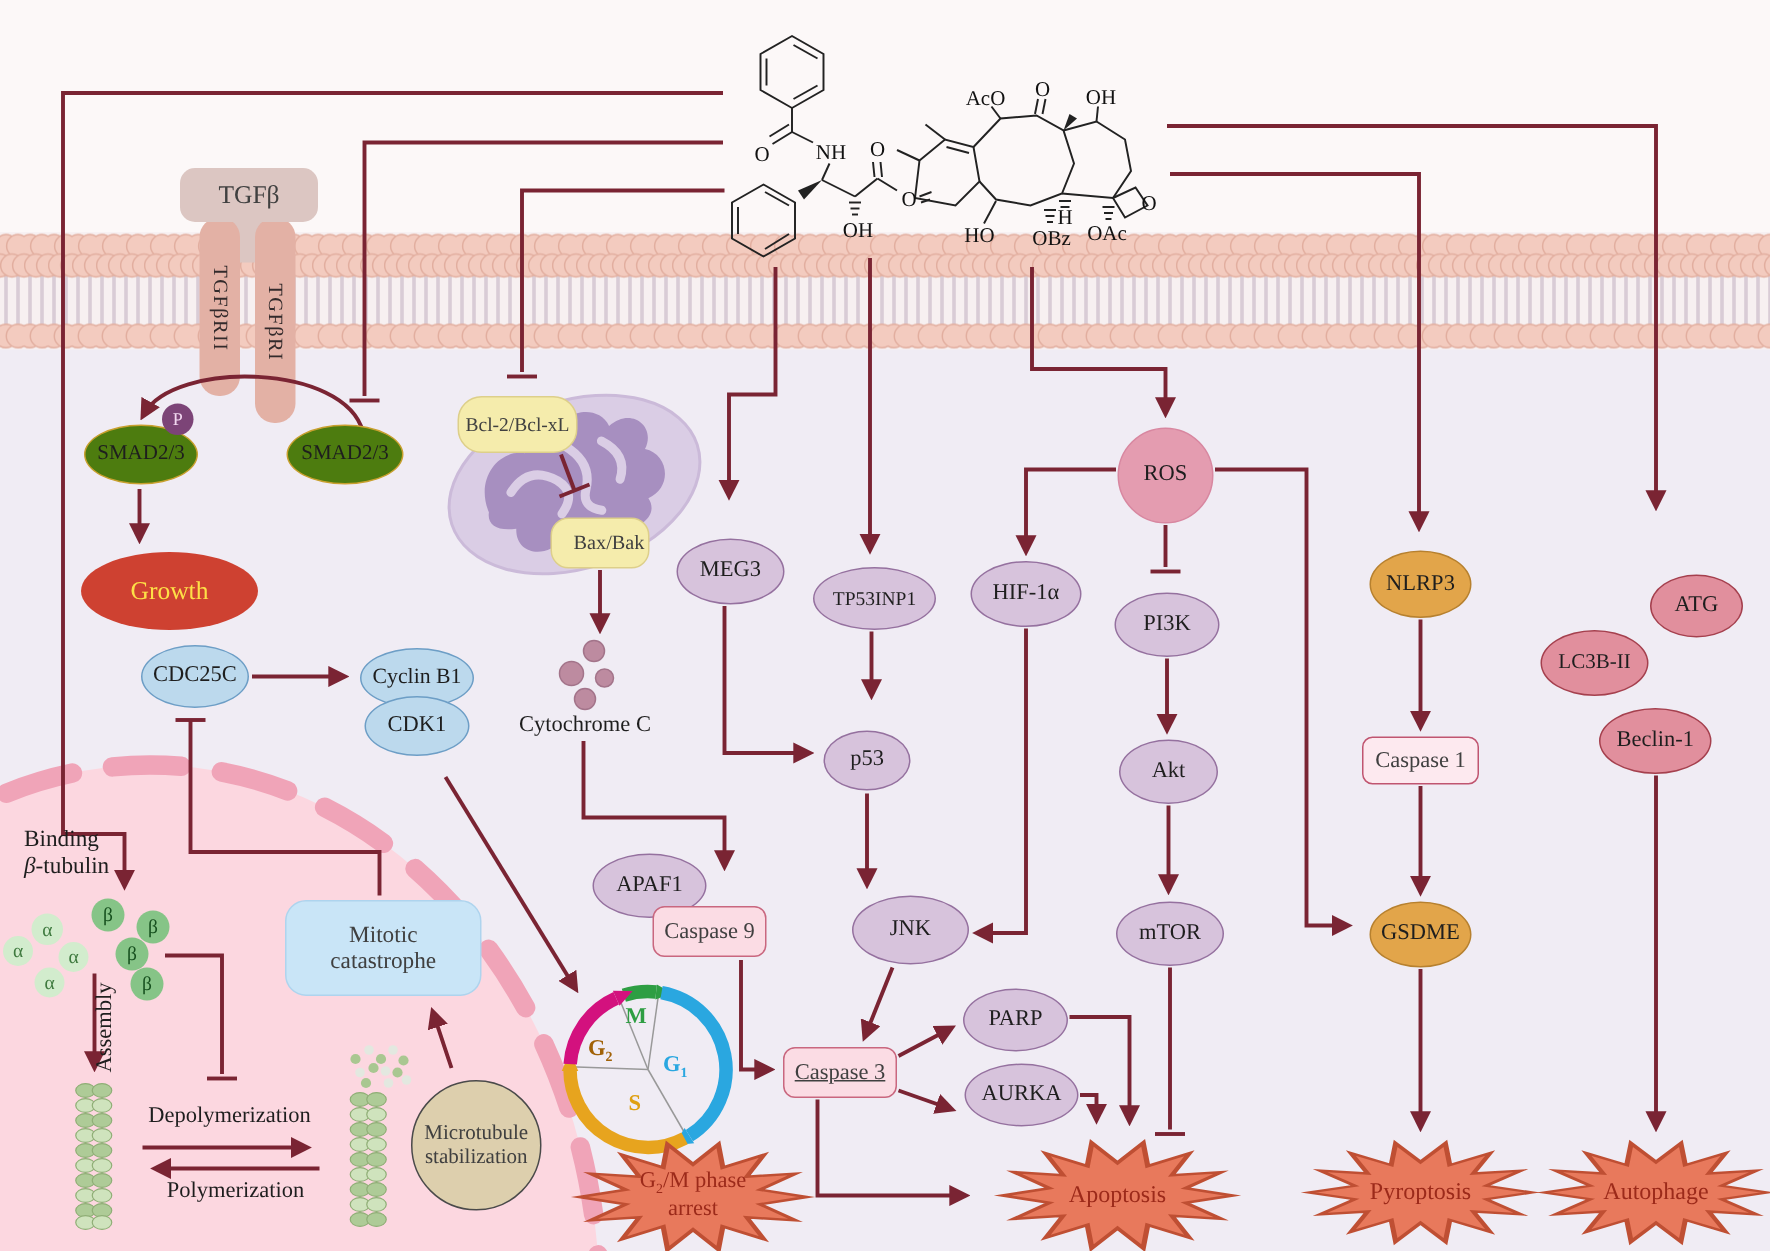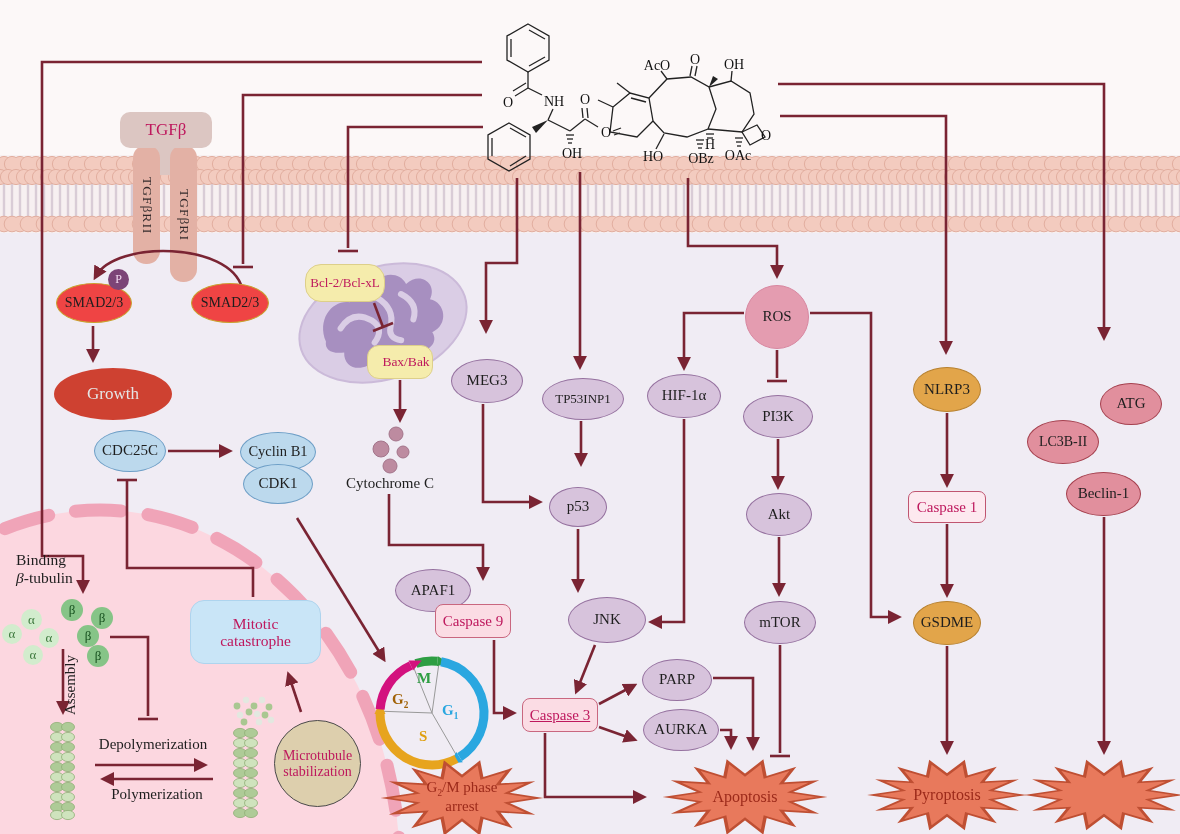--- a/index.html
+++ b/index.html
@@ -4,25 +4,25 @@
 <style>
   html,body{margin:0;padding:0;background:#e8e4ea;}
   #stage{position:relative;width:1180px;height:834px;overflow:hidden;
          background:#f0ecf4;font-family:"Liberation Serif","DejaVu Serif",serif;}
   #extracell{position:absolute;left:0;top:0;width:1180px;height:155px;background:#fcf8f8;}
   #art{position:absolute;left:0;top:0;}
   .ell{position:absolute;border-radius:50%;display:flex;align-items:center;justify-content:center;
        font-size:15px;color:#1e1e1e;text-align:center;line-height:1.05;box-sizing:border-box;}
   .lav{background:#d7c3dc;border:1.4px solid #95719f;}
   .blue{background:#bcd9ed;border:1.4px solid #6d9ec6;}
-  .yel{background:#ef4444;border:1.4px solid #c9a02e;}
+  .yel{background:#4d7c0f;border:1.4px solid #c9a02e;}
   .org{background:#e2a54a;border:1.4px solid #b7812f;}
   .rose{background:#e18f9d;border:1.4px solid #a5404e;}
   .box{position:absolute;display:flex;align-items:center;justify-content:center;font-size:15px;
-       color:#be185d;text-align:left;line-height:1.1;box-sizing:border-box;}
+       color:#404040;text-align:left;line-height:1.1;box-sizing:border-box;}
   .caspbox{background:#fbdce4;border:1.5px solid #c9677f;border-radius:8px;}
   .lbl{position:absolute;color:#1e1e1e;font-size:15px;line-height:1.15;}
   .burst-txt{position:absolute;display:flex;flex-direction:column;align-items:center;justify-content:center;
        font-size:15px;color:#9c2a1a;text-align:center;line-height:1.15;}
   .stemlbl{position:absolute;writing-mode:vertical-rl;display:flex;align-items:center;justify-content:center;
        font-size:13.5px;color:#332a2b;letter-spacing:1px;}
   .subunit{position:absolute;border-radius:50%;display:flex;align-items:center;justify-content:center;
        font-size:13px;}
   .subunit.a{background:#d2eccd;color:#3f7a3f;}
   .subunit.b{background:#86c487;color:#17511f;}
@@ -304,21 +304,21 @@
 
   <div class="box" style="left:120px;top:112px;width:92px;height:36px;background:#dcc6c2;border-radius:10px;font-size:17px;">
       <span>TGFβ</span>
     </div>
   <div class="stemlbl" style="left:133px;top:152px;width:27px;height:108px;">TGFβRII</div>
   <div class="stemlbl" style="left:170px;top:152px;width:27px;height:126px;">TGFβRI</div>
 
   <div class="ell yel" style="left:56px;top:283px;width:76px;height:40px;font-size:14px;">SMAD2/3</div>
   <div class="ell" style="left:108px;top:269px;width:21px;height:21px;background:#7c4477;color:#f2d8f0;font-size:12px;">P</div>
   <div class="ell yel" style="left:191px;top:283px;width:78px;height:40px;font-size:14px;">SMAD2/3</div>
-  <div class="ell" style="left:54px;top:368px;width:118px;height:52px;background:#ce4131;color:#e5e5e5;font-size:17px;">Growth</div>
+  <div class="ell" style="left:54px;top:368px;width:118px;height:52px;background:#ce4131;color:#fde047;font-size:17px;">Growth</div>
   <div class="ell blue" style="left:94px;top:430px;width:72px;height:42px;">CDC25C</div>
   <div class="ell blue" style="left:240px;top:432px;width:76px;height:40px;font-size:14.5px;">Cyclin B1</div>
   <div class="ell blue" style="left:243px;top:464px;width:70px;height:40px;">CDK1</div>
   <div class="box" style="left:305px;top:264px;width:80px;height:38px;background:#f5ecac;border:1px solid #ddcf8a;border-radius:16px;font-size:13px;">Bcl-2/Bcl-xL</div>
   <div class="box" style="left:367px;top:345px;width:66px;height:34px;background:#f5ecac;border:1px solid #ddcf8a;border-radius:12px;font-size:13.5px;padding-left:12px;">Bax/Bak</div>
   <div class="lbl" style="left:330px;top:475px;width:120px;text-align:center;">Cytochrome C</div>
   <div class="ell lav" style="left:451px;top:359px;width:72px;height:44px;">MEG3</div>
   <div class="ell lav" style="left:542px;top:378px;width:82px;height:42px;font-size:13px;">TP53INP1</div>
   <div class="ell lav" style="left:549px;top:487px;width:58px;height:40px;">p53</div>
   <div class="ell lav" style="left:568px;top:597px;width:78px;height:46px;">JNK</div>
@@ -369,13 +369,14 @@
   <div class="cyc" style="left:392px;top:691px;color:#a16207;"><span>G</span><sub>2</sub></div>
   <div class="cyc" style="left:442px;top:702px;color:#2aa7e0;"><span>G</span><sub>1</sub></div>
   <div class="cyc" style="left:419px;top:728px;color:#dfa012;"><span>S</span></div>
 
   <div class="burst-txt" style="left:387px;top:766px;width:150px;height:62px;">
     <span><span>G</span><sub>2</sub><span>/M phase</span></span>
     <span>arrest</span>
   </div>
   <div class="burst-txt" style="left:670px;top:780px;width:150px;height:34px;font-size:16px;">Apoptosis</div>
   <div class="burst-txt" style="left:872px;top:778px;width:150px;height:34px;font-size:16px;">Pyroptosis</div>
+  <div class="burst-txt" style="left:1029px;top:778px;width:150px;height:34px;font-size:16px;">Autophage</div>
 </div>
 
 </body></html>

